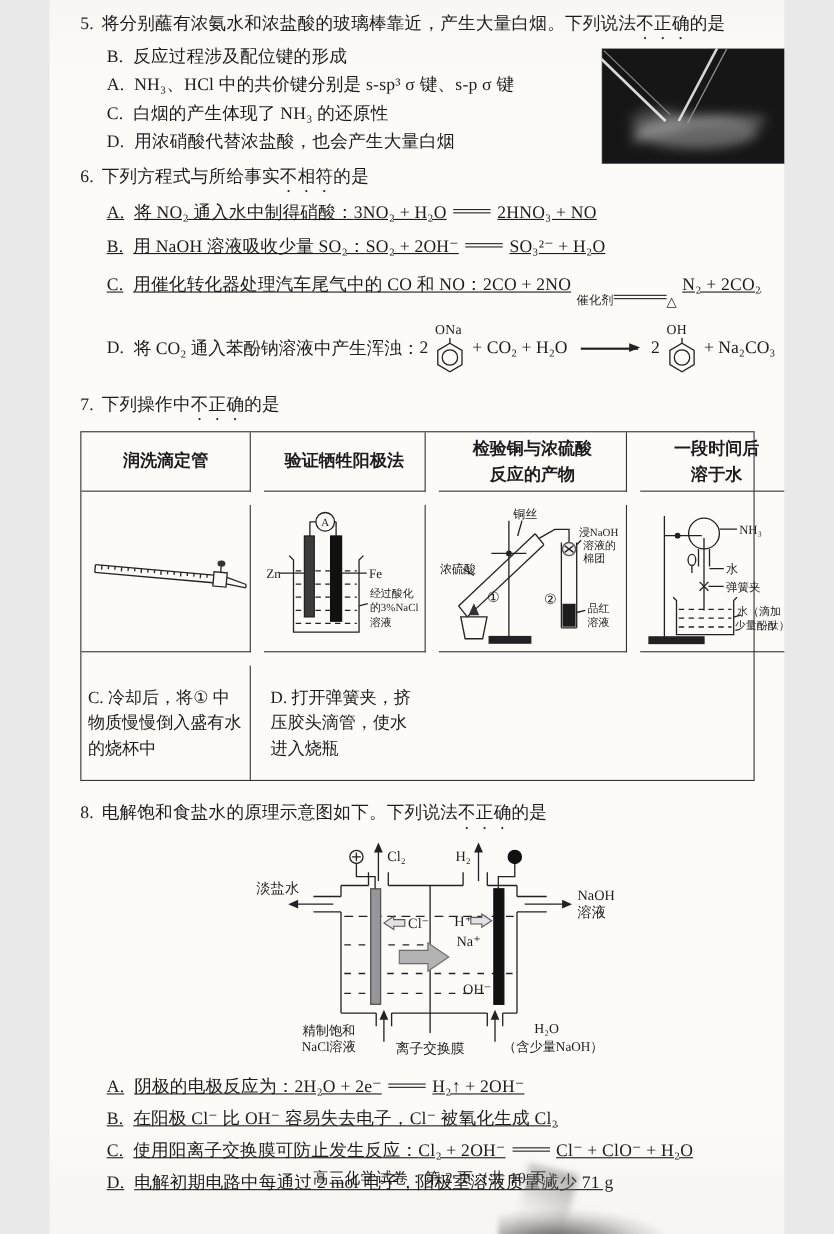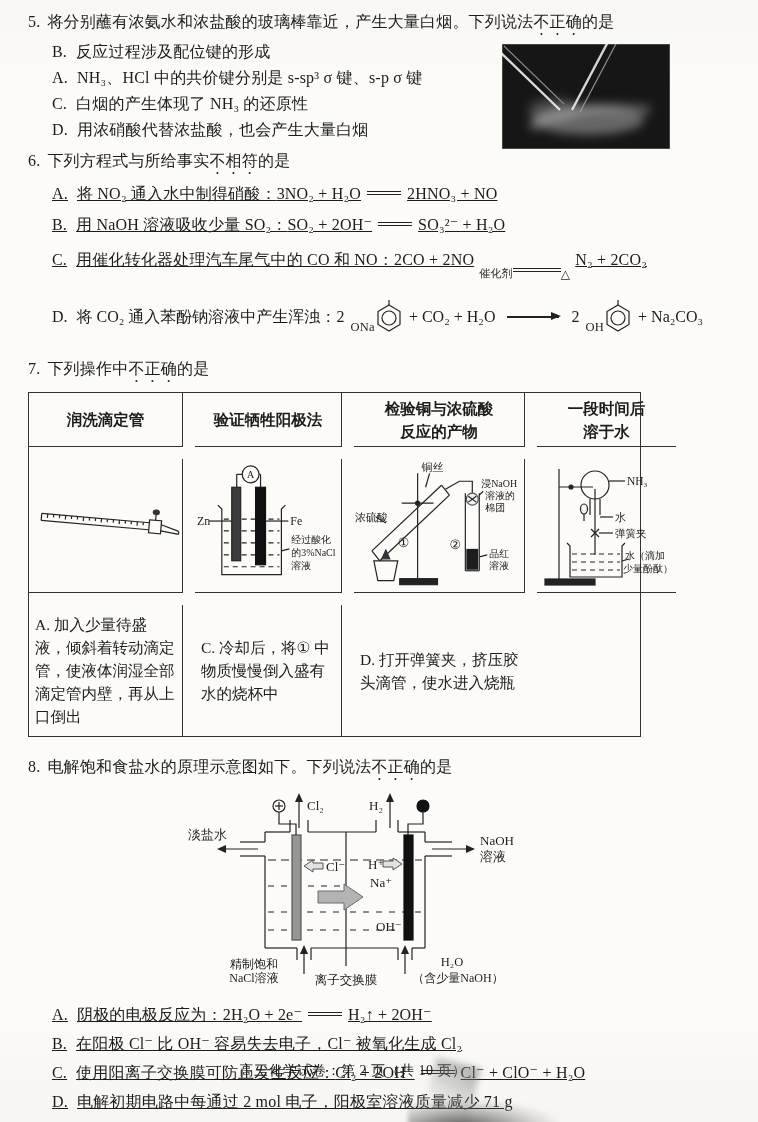--- a/index.html
+++ b/index.html
@@ -1,16 +1,16 @@
 <!DOCTYPE html>
 <html><head>
 <meta charset="utf-8">
 <style>
   html,body{margin:0;padding:0;background:#e9e9e9;}
-  .page{position:relative;width:758px;height:1122px;margin:0 auto;overflow:hidden;
+  .page{position:relative;width:668px;height:1122px;margin:0 auto;overflow:hidden;
         background:linear-gradient(180deg,#f8f7f4 0%,#fcfbf8 8%,#fcfbf8 90%,#f6f5f2 100%);
         font-family:"Liberation Serif","DejaVu Serif","DejaVu Sans",serif;color:#1c1c1c;}
   .content{position:absolute;left:28px;top:10px;width:712px;}
   .stem{font-size:16px;line-height:24px;letter-spacing:.2px;}
   .qnum{margin-right:7px;}
   .emph{-webkit-text-emphasis:filled dot #222;-webkit-text-emphasis-position:under left;
         text-emphasis:filled dot #222;text-emphasis-position:under left;}
   .opts{margin-left:24px;}
   .opt{font-size:16px;line-height:26px;letter-spacing:.2px;}
   .opt .lab{margin-right:9px;}
@@ -19,21 +19,21 @@
   .dline{display:inline-block;width:34px;height:2px;border-top:1.5px solid #222;
          border-bottom:1.5px solid #222;vertical-align:4px;margin:0 6px;}
   
   .cond{display:inline-flex;flex-direction:row;align-items:flex-start;vertical-align:-12px;margin:0 5px;}
   .cond .above{font-size:11px;line-height:13px;}
   .cond .cline{width:48px;height:2px;border-top:1.5px solid #222;border-bottom:1.5px solid #222;margin:1px 0;}
   .cond .below{font-size:12px;line-height:14px;}
   
   .optD-row{display:flex;align-items:center;height:72px;font-size:16px;}
   .rxn{display:inline-flex;align-items:center;gap:4px;}
-  .ring{display:inline-flex;flex-direction:row;align-items:flex-end;margin:0 2px;}
+  .ring{display:inline-flex;flex-direction:column;align-items:flex-start;margin:0 2px;}
   .ring .rlabel{font-size:12.5px;line-height:13px;letter-spacing:.3px;}
   .larrow{position:relative;display:inline-block;width:52px;height:1.6px;background:#222;margin:0 8px;}
   .larrow::after{content:"";position:absolute;right:-2px;top:-4.3px;border-left:10px solid #222;
                  border-top:4.8px solid transparent;border-bottom:4.8px solid transparent;}
   
   .photo{position:absolute;left:474px;top:34px;width:168px;height:105px;}
   
   .qtable{display:grid;grid-template-columns:154px 147px 171px 139px;width:611px;
           border:1.7px solid #333;margin-top:6px;background:#fcfbf8;gap:12px;}
   .tc{border-right:1.4px solid #333;border-bottom:1.4px solid #333;box-sizing:border-box;}
@@ -281,23 +281,20 @@
               <line x1="35" y1="103" x2="83" y2="103" stroke-dasharray="5 4"></line>
               <line x1="35" y1="111" x2="83" y2="111" stroke-dasharray="5 4"></line>
             </g>
             <line x1="85" y1="102" x2="92" y2="100" stroke-width="0.9"></line>
             <text x="88" y="100" font-size="10">水（滴加</text>
             <text x="86" y="113" font-size="10">少量酚酞）</text>
           </svg>
         </div>
 
         <div class="tc td-txt r3">
-            <span>A. 加入少量待盛液，倾斜着转动滴定管，使液体润湿全部滴定管内壁，再从上口倒出</span>
-          </div>
-        <div class="tc td-txt r3">
             <span>C. 冷却后，将① 中物质慢慢倒入盛有水的烧杯中</span>
           </div>
         <div class="tc td-txt r3 c4">
             <span>D. 打开弹簧夹，挤压胶头滴管，使水进入烧瓶</span>
           </div>
       </div>
     </section>
 
     <section class="q8" style="margin-top:18px;">
       <div class="stem">

